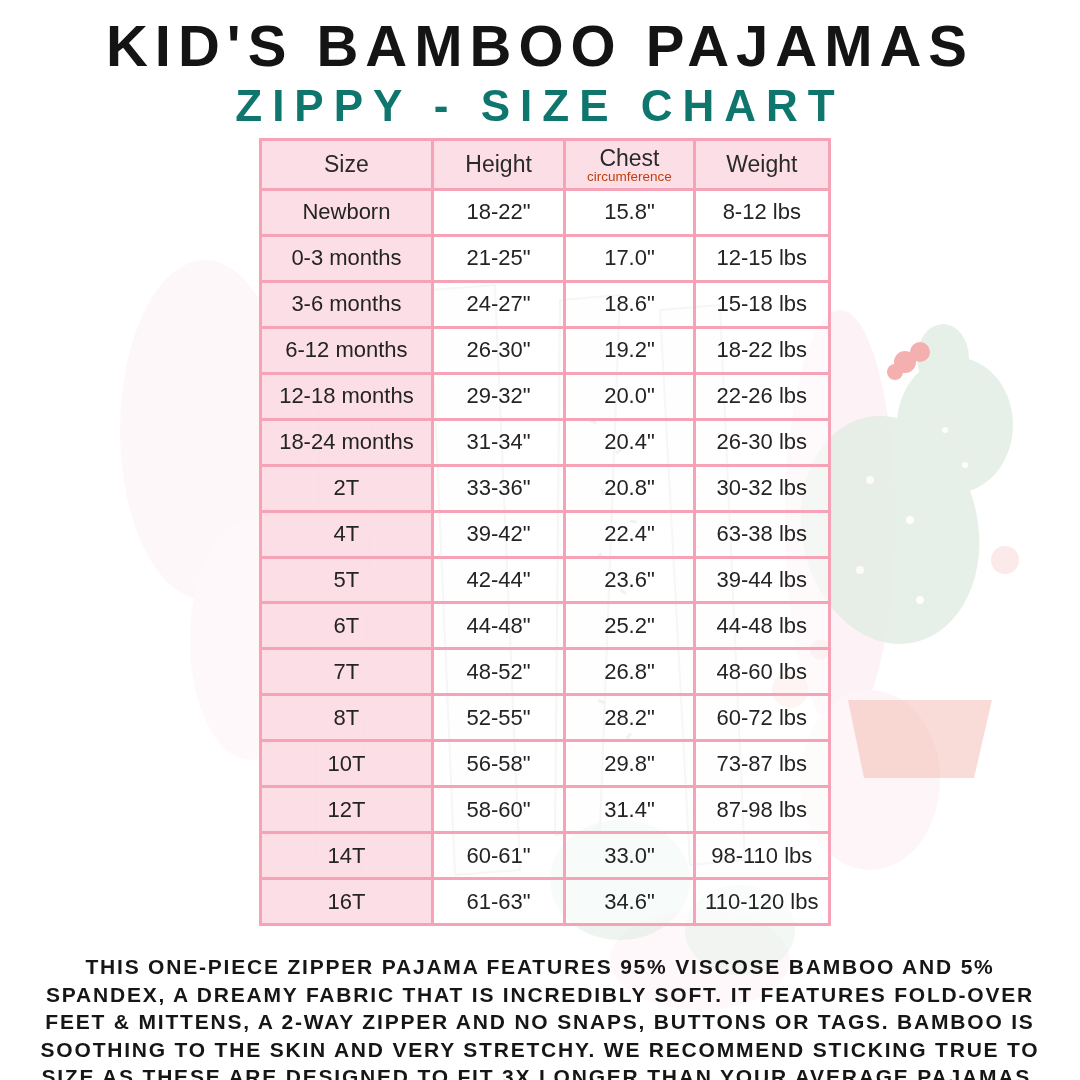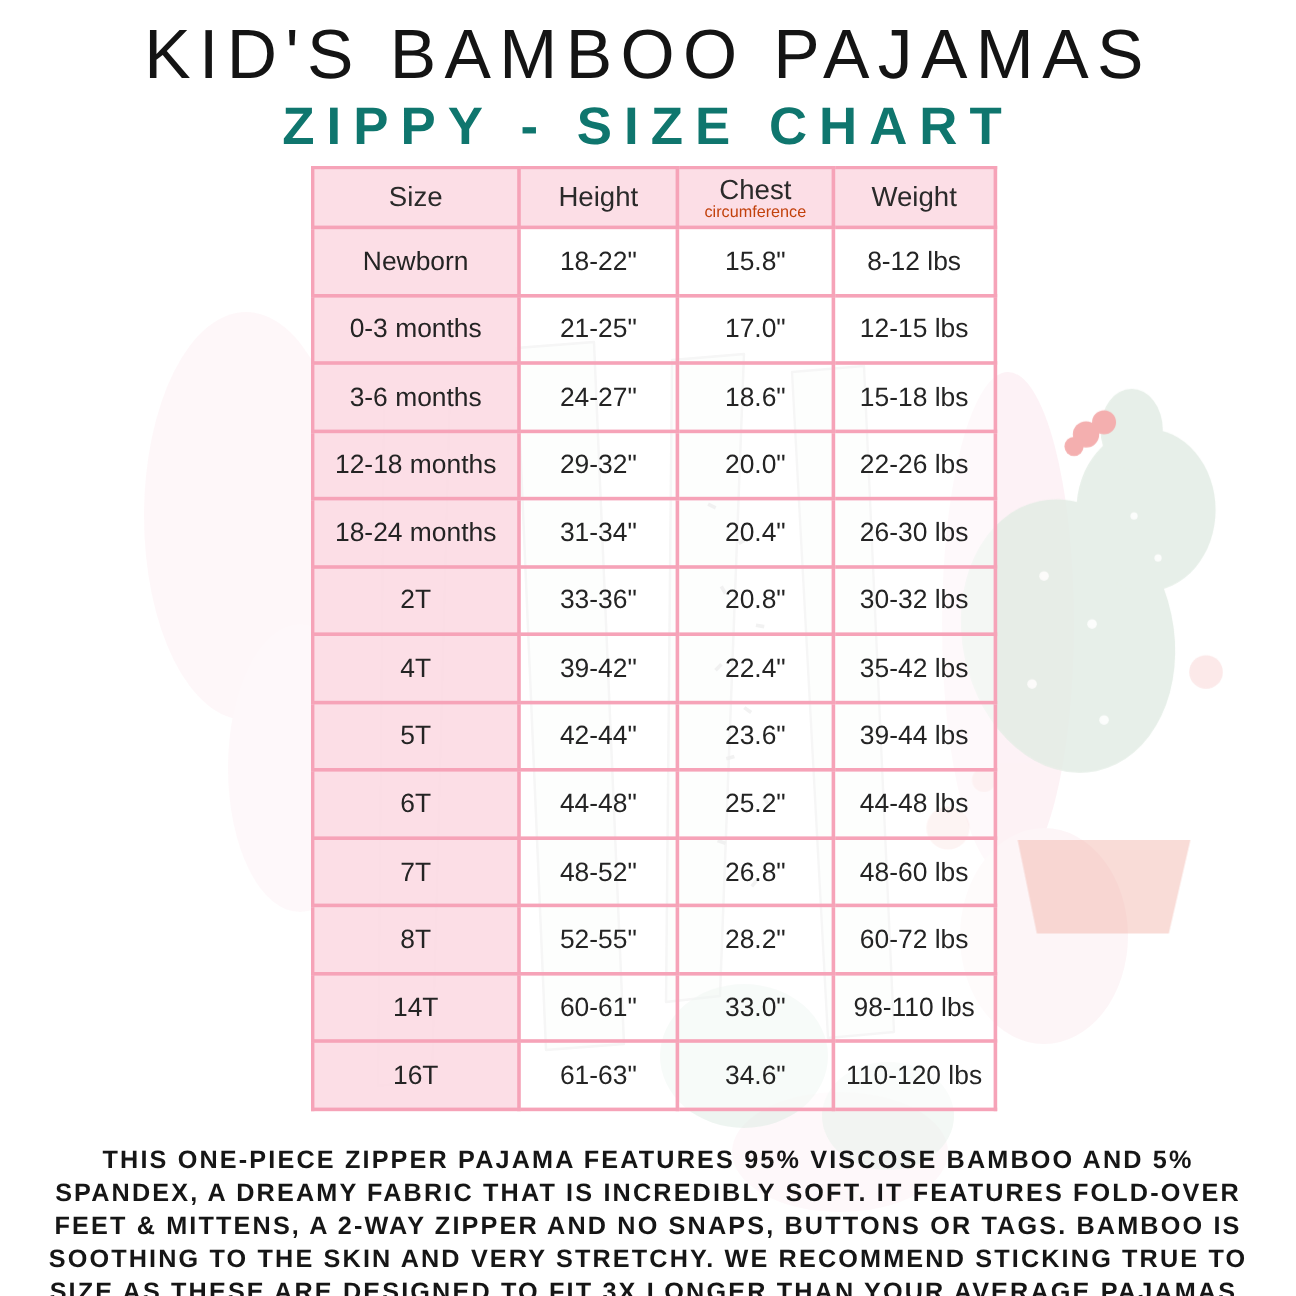--- a/index.html
+++ b/index.html
@@ -11,21 +11,21 @@
     font-family:"Liberation Sans", sans-serif;
     color:var(--ink,#222);
   }
   .watermark{
     position:absolute;left:0;top:0;width:1080px;height:1080px;
     pointer-events:none;
   }
   .titles{position:absolute;left:0;top:0;width:1080px;text-align:center;}
   .page-title{
     margin:12px 0 0 0;
-    font-size:58px;font-weight:400;letter-spacing:7px;
+    font-size:58px;font-weight:700;letter-spacing:7px;
     color:#141414;
   }
   .page-subtitle{
     margin:2px 0 0 0;
     font-size:44px;font-weight:800;letter-spacing:10px;
     color:#0f766e;
   }
   .table-wrap{
     position:absolute;left:259px;top:138px;width:572px;height:788px;
   }
@@ -166,20 +166,26 @@
             <td class="value-cell">17.0"</td>
             <td class="value-cell">12-15 lbs</td>
           </tr>
           <tr>
             <td class="size-cell">3-6 months</td>
             <td class="value-cell">24-27"</td>
             <td class="value-cell">18.6"</td>
             <td class="value-cell">15-18 lbs</td>
           </tr>
           <tr>
+            <td class="size-cell">6-12 months</td>
+            <td class="value-cell">26-30"</td>
+            <td class="value-cell">19.2"</td>
+            <td class="value-cell">18-22 lbs</td>
+          </tr>
+          <tr>
             <td class="size-cell">12-18 months</td>
             <td class="value-cell">29-32"</td>
             <td class="value-cell">20.0"</td>
             <td class="value-cell">22-26 lbs</td>
           </tr>
           <tr>
             <td class="size-cell">18-24 months</td>
             <td class="value-cell">31-34"</td>
             <td class="value-cell">20.4"</td>
             <td class="value-cell">26-30 lbs</td>
@@ -187,21 +193,21 @@
           <tr>
             <td class="size-cell">2T</td>
             <td class="value-cell">33-36"</td>
             <td class="value-cell">20.8"</td>
             <td class="value-cell">30-32 lbs</td>
           </tr>
           <tr>
             <td class="size-cell">4T</td>
             <td class="value-cell">39-42"</td>
             <td class="value-cell">22.4"</td>
-            <td class="value-cell">35-42 lbs</td>
+            <td class="value-cell">63-38 lbs</td>
           </tr>
           <tr>
             <td class="size-cell">5T</td>
             <td class="value-cell">42-44"</td>
             <td class="value-cell">23.6"</td>
             <td class="value-cell">39-44 lbs</td>
           </tr>
           <tr>
             <td class="size-cell">6T</td>
             <td class="value-cell">44-48"</td>
@@ -214,20 +220,32 @@
             <td class="value-cell">26.8"</td>
             <td class="value-cell">48-60 lbs</td>
           </tr>
           <tr>
             <td class="size-cell">8T</td>
             <td class="value-cell">52-55"</td>
             <td class="value-cell">28.2"</td>
             <td class="value-cell">60-72 lbs</td>
           </tr>
           <tr>
+            <td class="size-cell">10T</td>
+            <td class="value-cell">56-58"</td>
+            <td class="value-cell">29.8"</td>
+            <td class="value-cell">73-87 lbs</td>
+          </tr>
+          <tr>
+            <td class="size-cell">12T</td>
+            <td class="value-cell">58-60"</td>
+            <td class="value-cell">31.4"</td>
+            <td class="value-cell">87-98 lbs</td>
+          </tr>
+          <tr>
             <td class="size-cell">14T</td>
             <td class="value-cell">60-61"</td>
             <td class="value-cell">33.0"</td>
             <td class="value-cell">98-110 lbs</td>
           </tr>
           <tr>
             <td class="size-cell">16T</td>
             <td class="value-cell">61-63"</td>
             <td class="value-cell">34.6"</td>
             <td class="value-cell">110-120 lbs</td>

